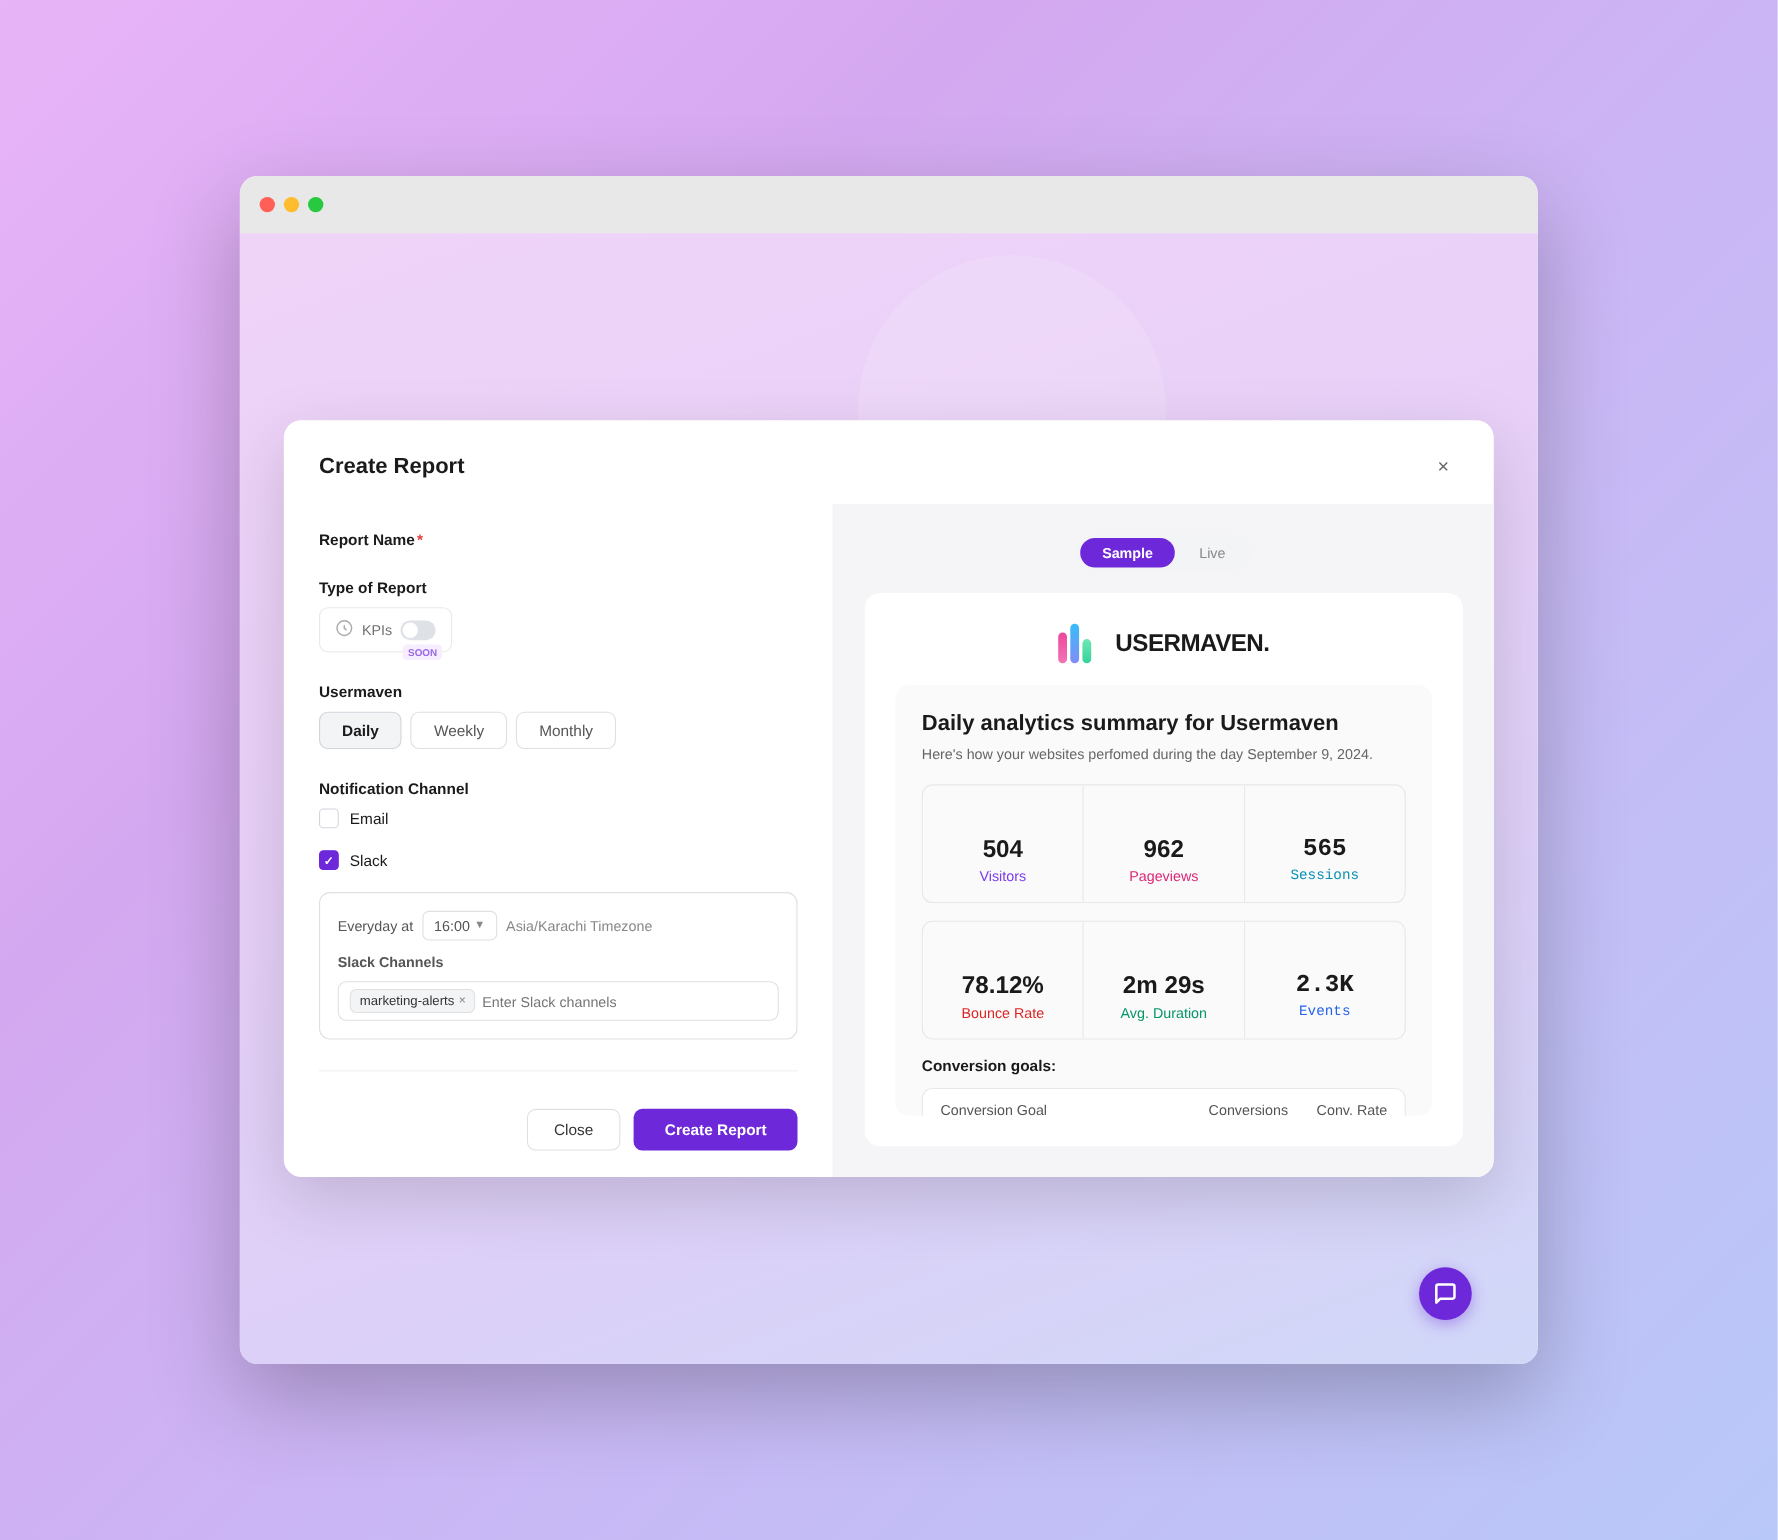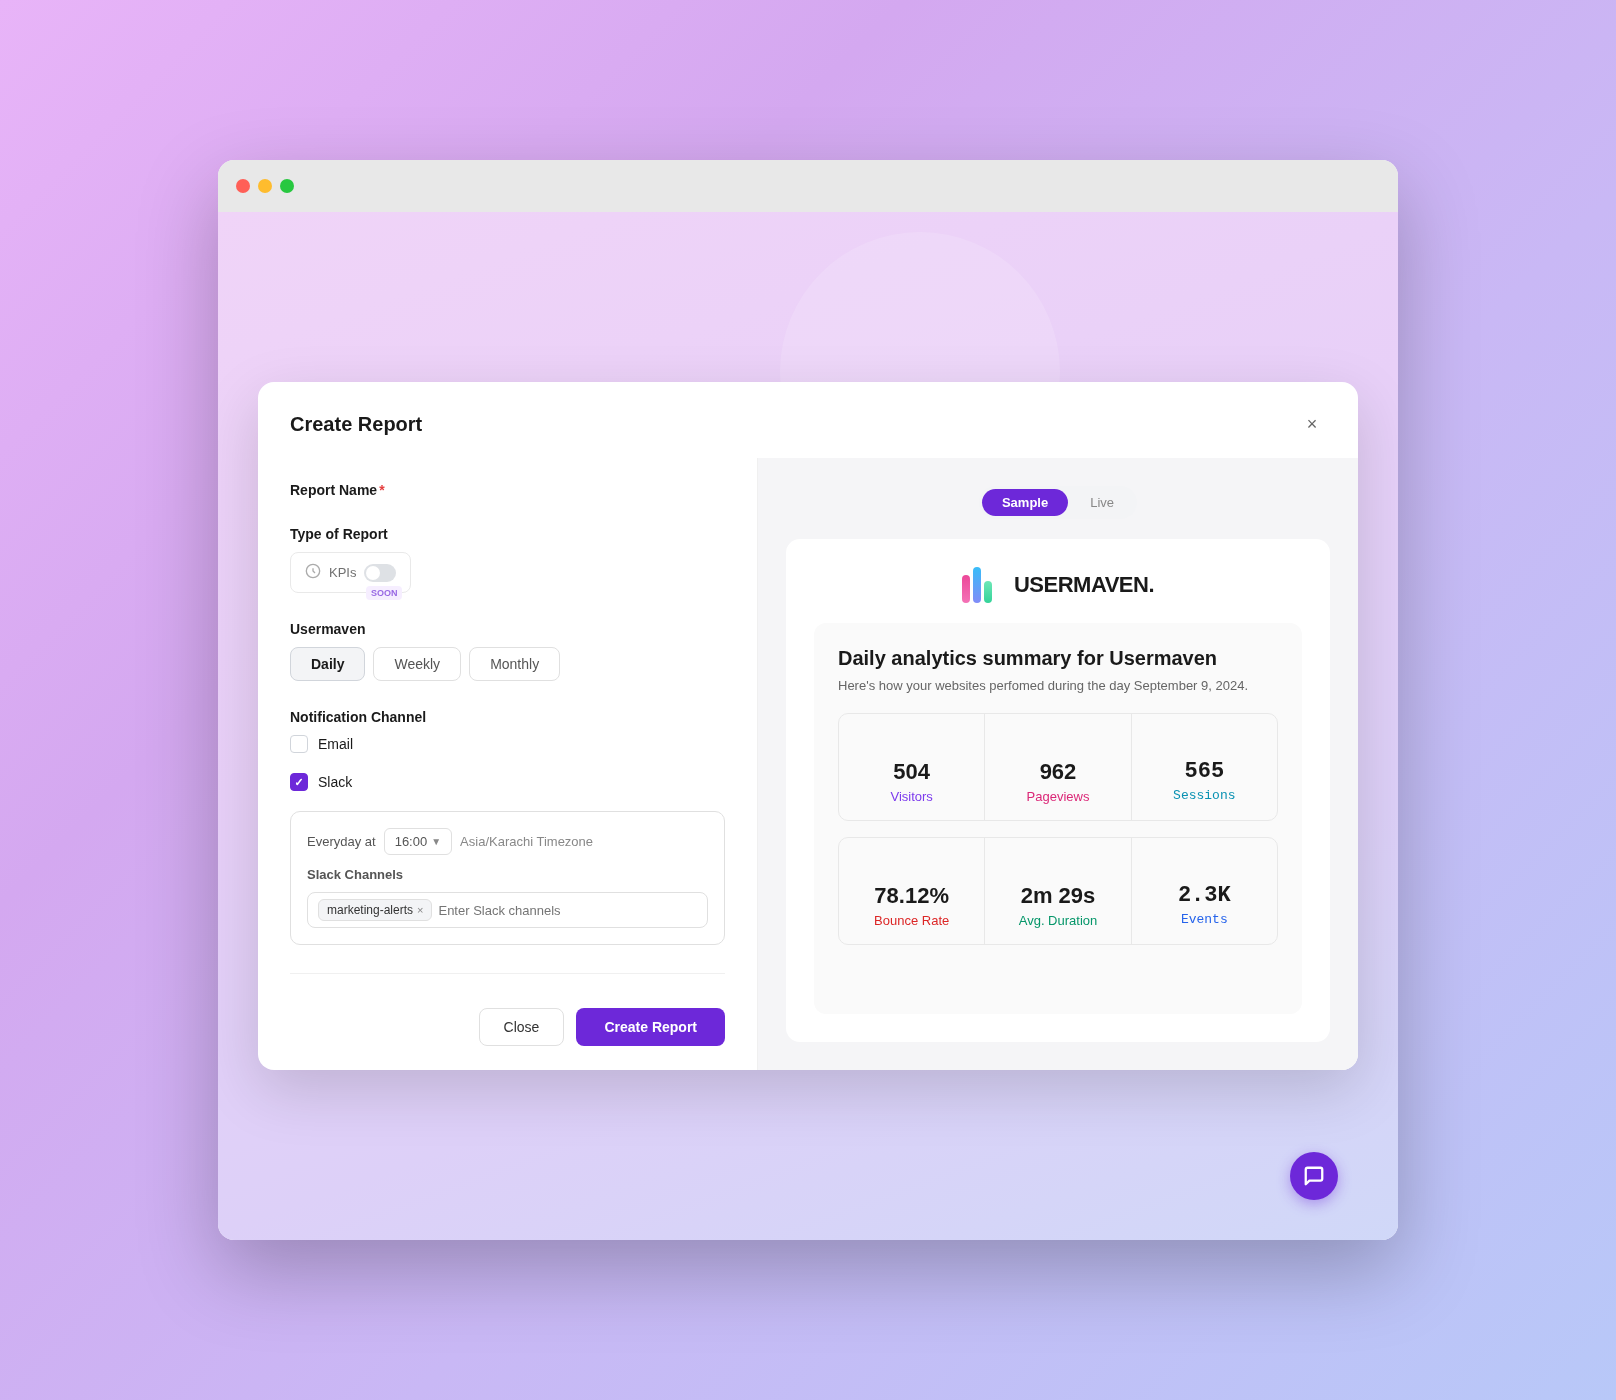--- a/index.html
+++ b/index.html
@@ -758,20 +758,30 @@
                   <div class="metric-cell">
                     <div class="metric-value">2m 29s</div>
                     <div class="metric-label label-green">Avg. Duration</div>
                   </div>
                   <div class="metric-cell">
                     <div class="metric-value">2.3K</div>
                     <div class="metric-label label-blue">Events</div>
                   </div>
                 </div>
 
+                <div class="conversion-section">
+                  <div class="conversion-title">Conversion goals:</div>
+                  <div class="conversion-table">
+                    <div class="conversion-header">
+                      <span class="conv-col-main">Conversion Goal</span>
+                      <span class="conv-col-right">Conversions</span>
+                      <span class="conv-col-right">Conv. Rate</span>
+                    </div>
+                  </div>
+                </div>
               </div>
             </div>
           </div>
 
         </div>
       </div>
     </div>
 
     <div class="chat-btn" style="position:absolute; bottom: 40px; right: 60px;">
       <svg width="22" height="22" viewBox="0 0 24 24" fill="none" stroke="white" stroke-width="2.5" stroke-linecap="round" stroke-linejoin="round">

